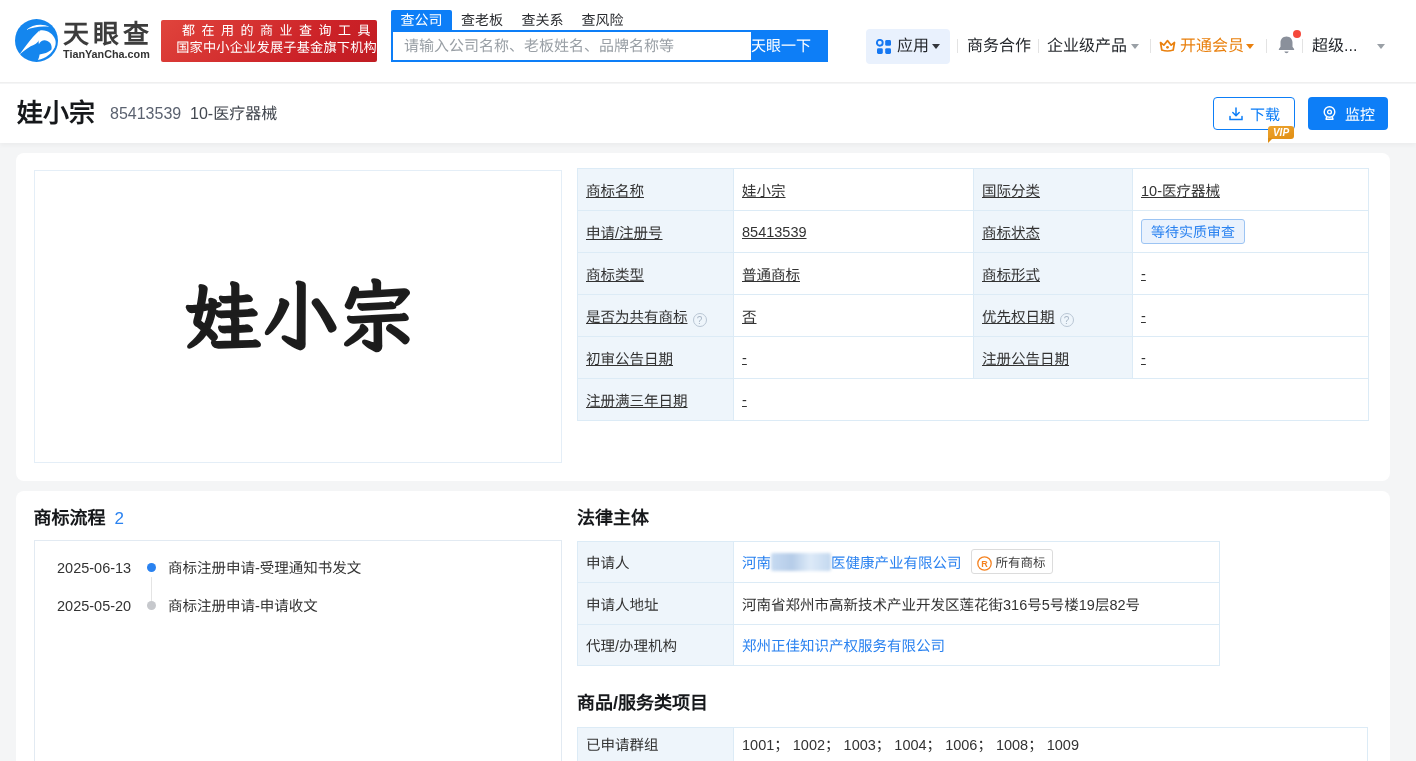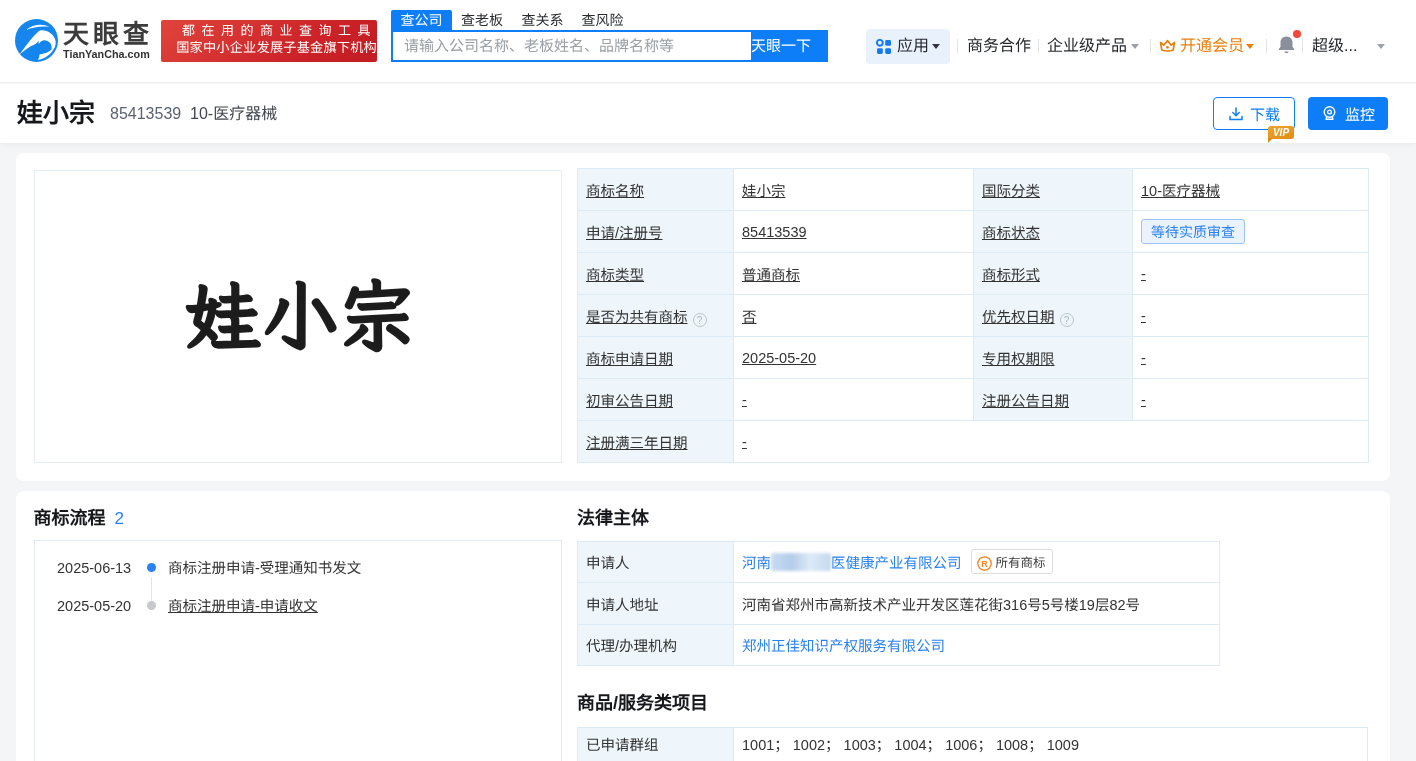--- a/index.html
+++ b/index.html
@@ -188,26 +188,20 @@
           <td class="lbl lbl2">商标形式</td>
           <td class="val2">-</td>
         </tr>
     <tr>
           <td class="lbl">是否为共有商标<span class="qm">?</span></td>
           <td class="val1">否</td>
           <td class="lbl lbl2">优先权日期<span class="qm">?</span></td>
           <td class="val2">-</td>
         </tr>
     <tr>
-          <td class="lbl">商标申请日期</td>
-          <td class="val1">2025-05-20</td>
-          <td class="lbl lbl2">专用权期限</td>
-          <td class="val2">-</td>
-        </tr>
-    <tr>
           <td class="lbl">初审公告日期</td>
           <td class="val1">-</td>
           <td class="lbl lbl2">注册公告日期</td>
           <td class="val2">-</td>
         </tr>
     <tr>
           <td class="lbl">注册满三年日期</td>
           <td colspan="3" class="val1">-</td>
         </tr>
   </tbody>
@@ -216,21 +210,21 @@
 
 <div id="card2">
   <div class="secTitle" style="left:17.5px; top:15px;">商标流程<span id="flowCount">2</span></div>
   <div id="flowBox">
     <div class="flowDate" style="top:17px;">2025-06-13</div>
     <div class="dot" style="top:22px; background:#2a82f0;"></div>
     <div class="flowTxt" style="top:17px;">商标注册申请-受理通知书发文</div>
     <div id="flowLine"></div>
     <div class="flowDate" style="top:55px;">2025-05-20</div>
     <div class="dot" style="top:60px; background:#c6c8cc;"></div>
-    <div class="flowTxt" style="top:55px;text-decoration:underline;">商标注册申请-申请收文</div>
+    <div class="flowTxt" style="top:55px;">商标注册申请-申请收文</div>
   </div>
 
   <div class="secTitle" style="left:561px; top:15px;">法律主体</div>
   <table class="info" id="tblLegal">
     <tbody>
         <tr>
           <td class="lblw lbl">申请人</td>
           <td class="valw">
       <a class="lnk">河南<span id="blurPatch"></span>医健康产业有限公司</a><span id="ownTag"><svg width="15" height="15" viewBox="0 0 15 15">
                 <circle cx="7.5" cy="7.5" r="6.7" fill="none" stroke="#f58220" stroke-width="1.3"></circle>

